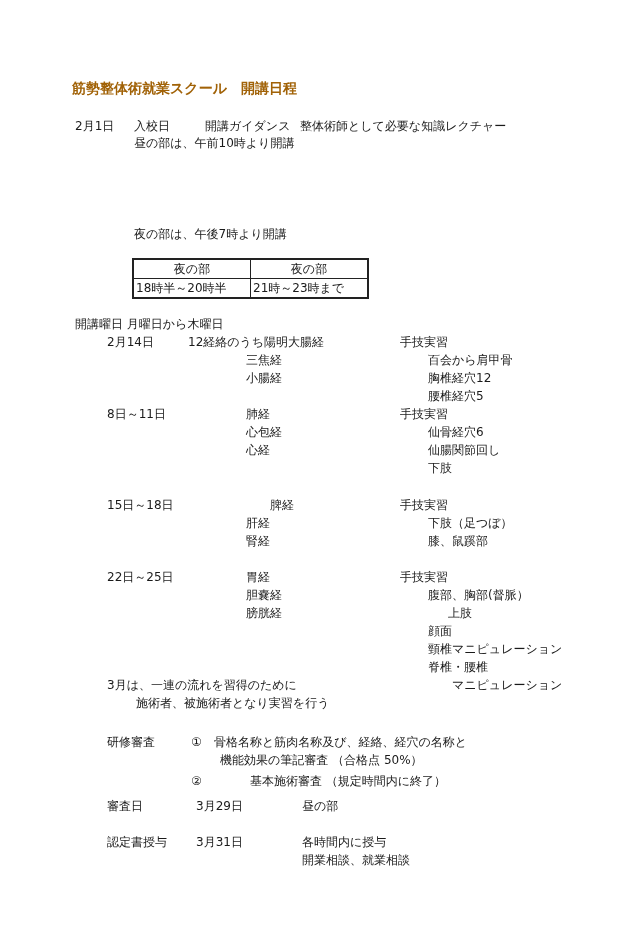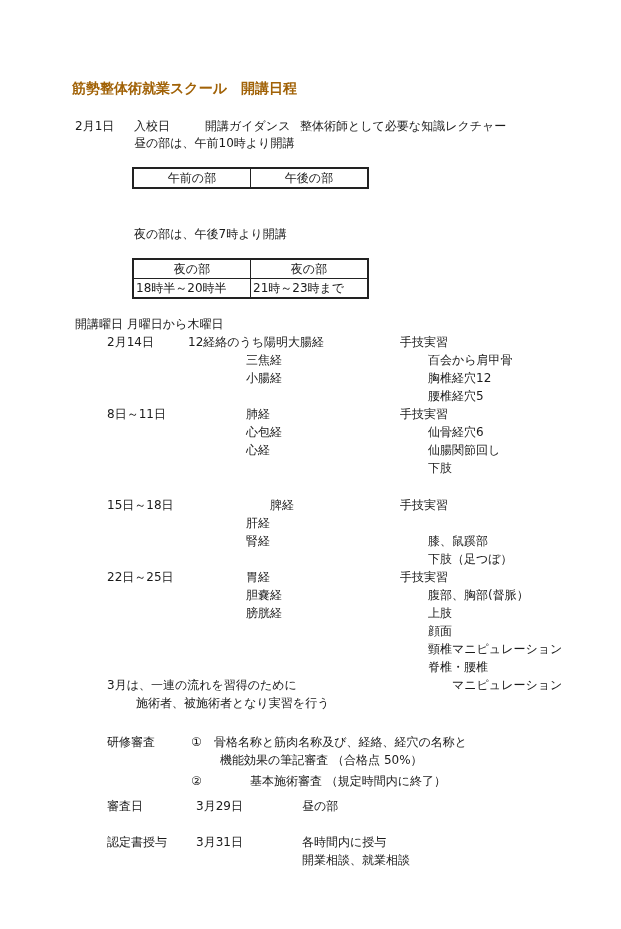--- a/index.html
+++ b/index.html
@@ -28,24 +28,20 @@
   <div class="abs title" style="left:72px; top:81px;">筋勢整体術就業スクール　開講日程</div>
 
   <div class="abs" style="left:75px; top:120px;">2月1日</div>
   <div class="abs" style="left:134px; top:120px;">入校日</div>
   <div class="abs" style="left:193px; top:120px;padding-left:12px;">開講ガイダンス</div>
   <div class="abs" style="left:300px; top:120px;">整体術師として必要な知識レクチャー</div>
   <div class="abs" style="left:134px; top:137px;">昼の部は、午前10時より開講</div>
 
   <table class="sched" style="left:132px; top:167px; width:237px;">
     <tbody>
-        <tr class="head">
-      <td style="width:50%;">午前の部</td>
-      <td>午後の部</td>
-    </tr>
   </tbody>
     </table>
 
   <div class="abs" style="left:134px; top:228px;">夜の部は、午後7時より開講</div>
 
   <table class="sched" style="left:132px; top:258px; width:237px;">
     <tbody>
         <tr class="head">
       <td style="width:50%;">夜の部</td>
       <td>夜の部</td>
@@ -75,30 +71,30 @@
   <div class="abs" style="left:400px; top:408px;">手技実習</div>
   <div class="abs" style="left:428px; top:426px;">仙骨経穴6</div>
   <div class="abs" style="left:428px; top:444px;">仙腸関節回し</div>
   <div class="abs" style="left:428px; top:462px;">下肢</div>
 
   <div class="abs" style="left:107px; top:499px;">15日～18日</div>
   <div class="abs" style="left:246px; top:499px;margin-left:24px;">脾経</div>
   <div class="abs" style="left:246px; top:517px;">肝経</div>
   <div class="abs" style="left:246px; top:535px;">腎経</div>
   <div class="abs" style="left:400px; top:499px;">手技実習</div>
-  <div class="abs" style="left:428px; top:517px;margin-top:36px;">下肢（足つぼ）</div>
+  <div class="abs" style="left:428px; top:517px;">下肢（足つぼ）</div>
   <div class="abs" style="left:428px; top:535px;">膝、鼠蹊部</div>
 
   <div class="abs" style="left:107px; top:571px;">22日～25日</div>
   <div class="abs" style="left:246px; top:571px;">胃経</div>
   <div class="abs" style="left:246px; top:589px;">胆嚢経</div>
   <div class="abs" style="left:246px; top:607px;">膀胱経</div>
   <div class="abs" style="left:400px; top:571px;">手技実習</div>
   <div class="abs" style="left:428px; top:589px;">腹部、胸部(督脈）</div>
-  <div class="abs" style="left:428px; top:607px;">上肢</div>
+  <div class="abs" style="left:448px; top:607px;">上肢</div>
   <div class="abs" style="left:428px; top:625px;">顔面</div>
   <div class="abs" style="left:428px; top:643px;">頸椎マニピュレーション</div>
   <div class="abs" style="left:428px; top:661px;">脊椎・腰椎</div>
   <div class="abs" style="left:452px; top:679px;">マニピュレーション</div>
 
   <div class="abs" style="left:107px; top:679px;">3月は、一連の流れを習得のために</div>
   <div class="abs" style="left:136px; top:697px;">施術者、被施術者となり実習を行う</div>
 
   <div class="abs" style="left:107px; top:736px;">研修審査</div>
   <div class="abs" style="left:191px; top:736px;">①</div>

